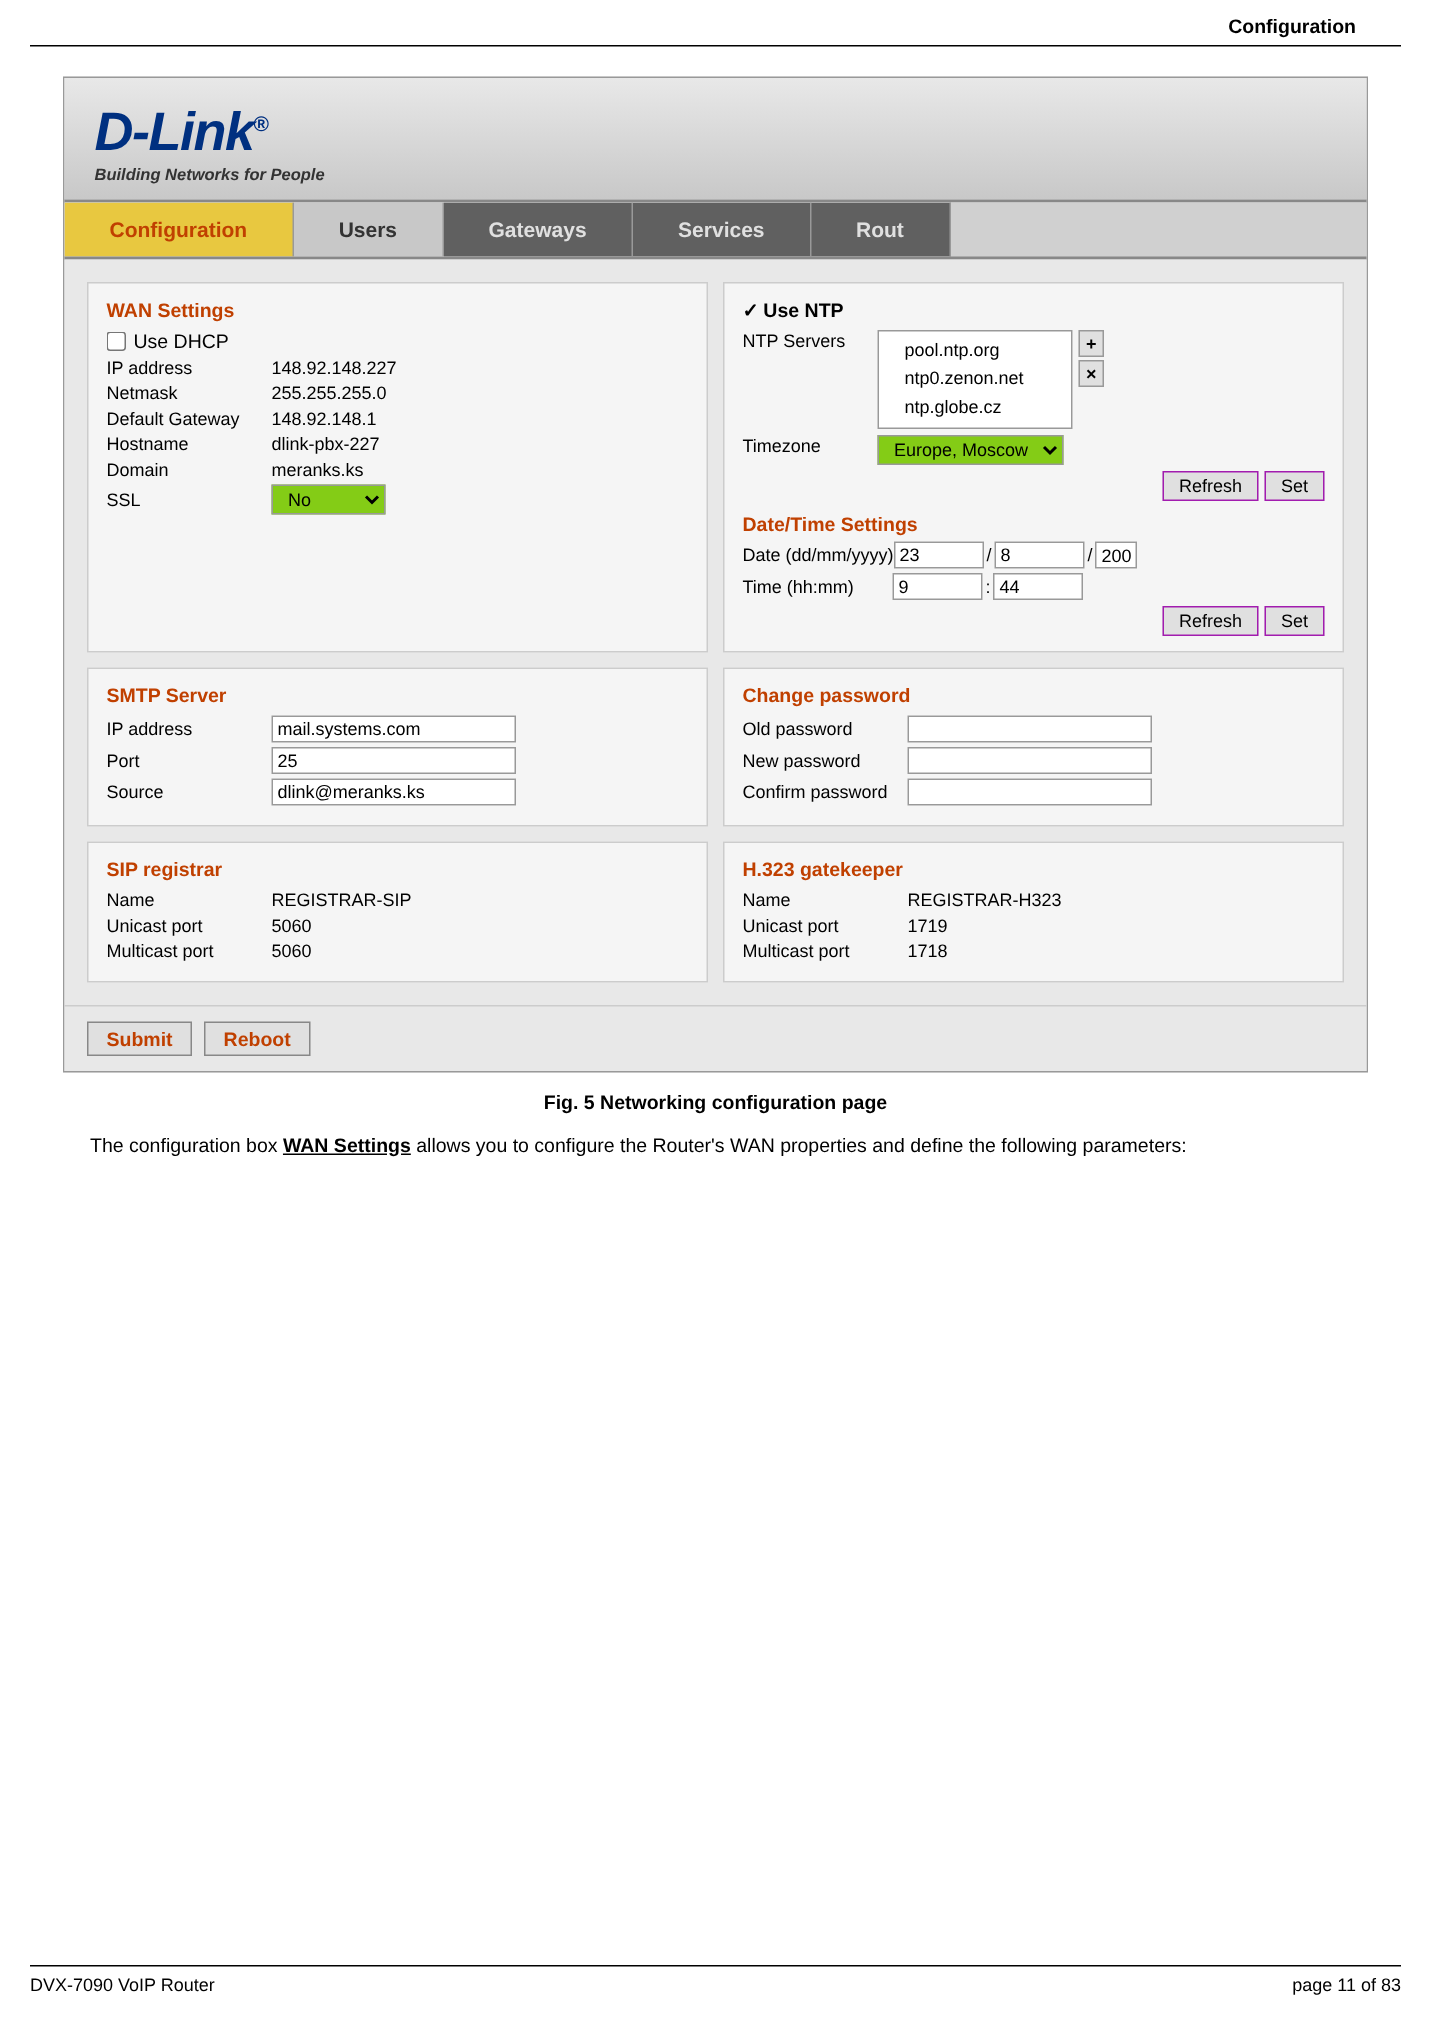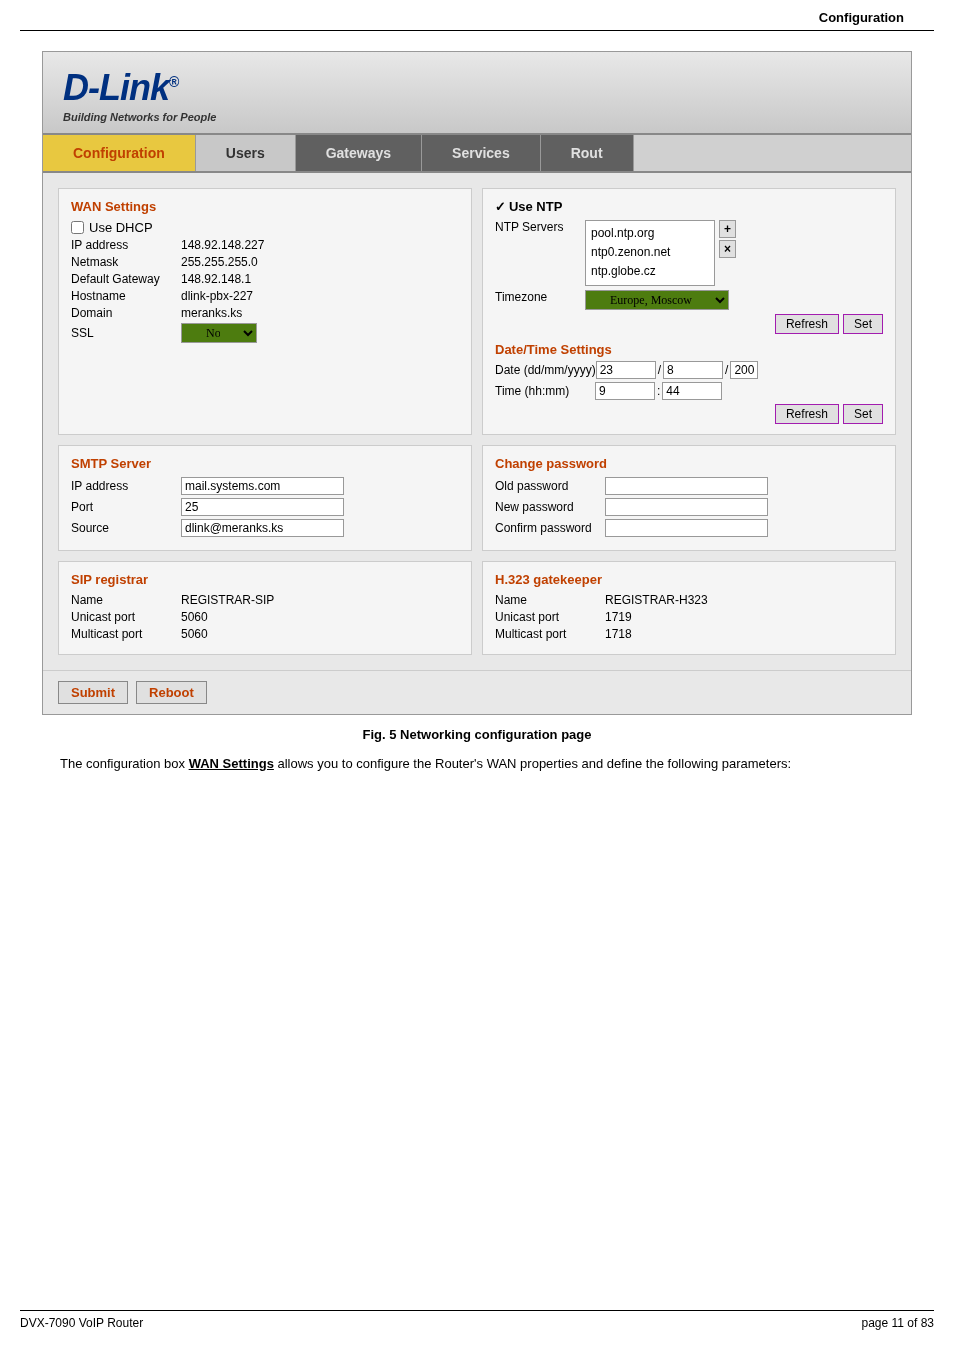--- a/index.html
+++ b/index.html
@@ -178,21 +178,21 @@
     }
 
     .ntp-label {
       min-width: 90px;
       font-size: 12px;
     }
 
     .ntp-list-box {
       border: 1px solid #999;
       background: #fff;
-      padding: 3px 5px;
+      padding: 3px 17px;
       font-size: 12px;
       min-width: 130px;
       min-height: 50px;
       line-height: 1.6;
     }
 
     .ntp-add-remove {
       display: flex;
       flex-direction: column;
       margin-left: 4px;
@@ -323,23 +323,22 @@
       margin-bottom: 3px;
     }
 
     .use-dhcp-row input[type="checkbox"] {
       margin-right: 5px;
     }
 
     select {
       font-size: 12px;
       border: 1px solid #999;
-      background: #4d7c0f;
-      padding: 1px 20px;
-      font-family: Liberation Serif, serif;
+      background: #84cc16;
+      padding: 1px 6px;
     }
 
     .ssl-select {
       width: 76px;
     }
   </style>
 </head>
 <body>
 
 <div class="page-header">

